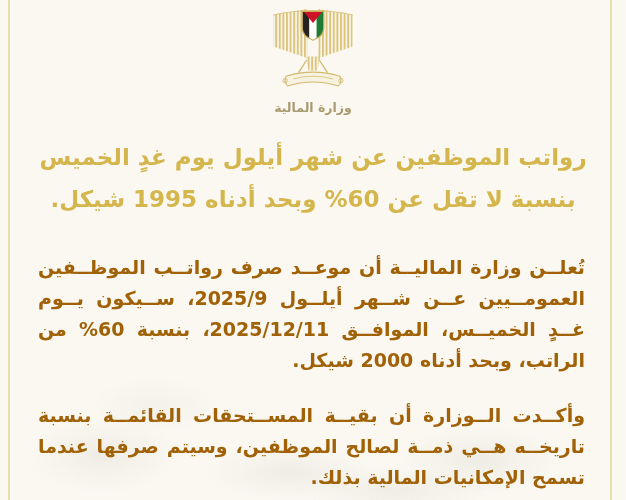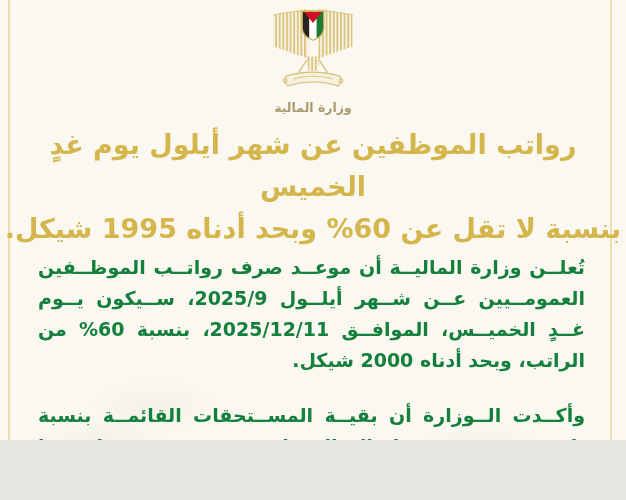--- a/index.html
+++ b/index.html
@@ -1,18 +1,18 @@
 <!DOCTYPE html>
 <html lang="ar"><head>
 <meta charset="utf-8">
 <style>
   html,body{margin:0;padding:0;background:#e9e7e1;}
   .page{
     position:relative;
-    width:626px;height:440px;
+    width:626px;height:500px;
     margin:0 auto;
     background:#FAF8F1;
     overflow:hidden;
     font-family:"DejaVu Sans", sans-serif;
     text-decoration:underline;
   }
   .side-line{position:absolute;top:0;bottom:0;width:2px;background:#E9DFAD;}
   .side-line.left{left:8px;}
   .side-line.right{right:14px;}
 
@@ -30,37 +30,37 @@
   .ministry{
     margin-top:2px;
     color:#A89B6F;
     font-size:12.5px;
     font-weight:700;
     direction:rtl;
   }
 
   h1.title{
     position:absolute;top:120px;left:0;right:0;
-    margin:4px;
+    margin:16px;
     text-align:center;
     direction:rtl;
     color:#D5B64C;
-    font-size:27px;
+    font-size:23px;
     line-height:42px;
     font-weight:700;
   }
   h1.title span{display:block;}
 
   main{position:absolute;top:252px;right:41px;left:38px;}
   main p{
     margin:0 0 24px 0;
     direction:rtl;
     text-align:justify;
     text-align-last:right;
-    color:#15803d;
+    color:#a16207;
     font-size:19px;
     line-height:31px;
     font-weight:700;
   }
 </style>
 </head>
 <body>
 
 <div class="page">
 

